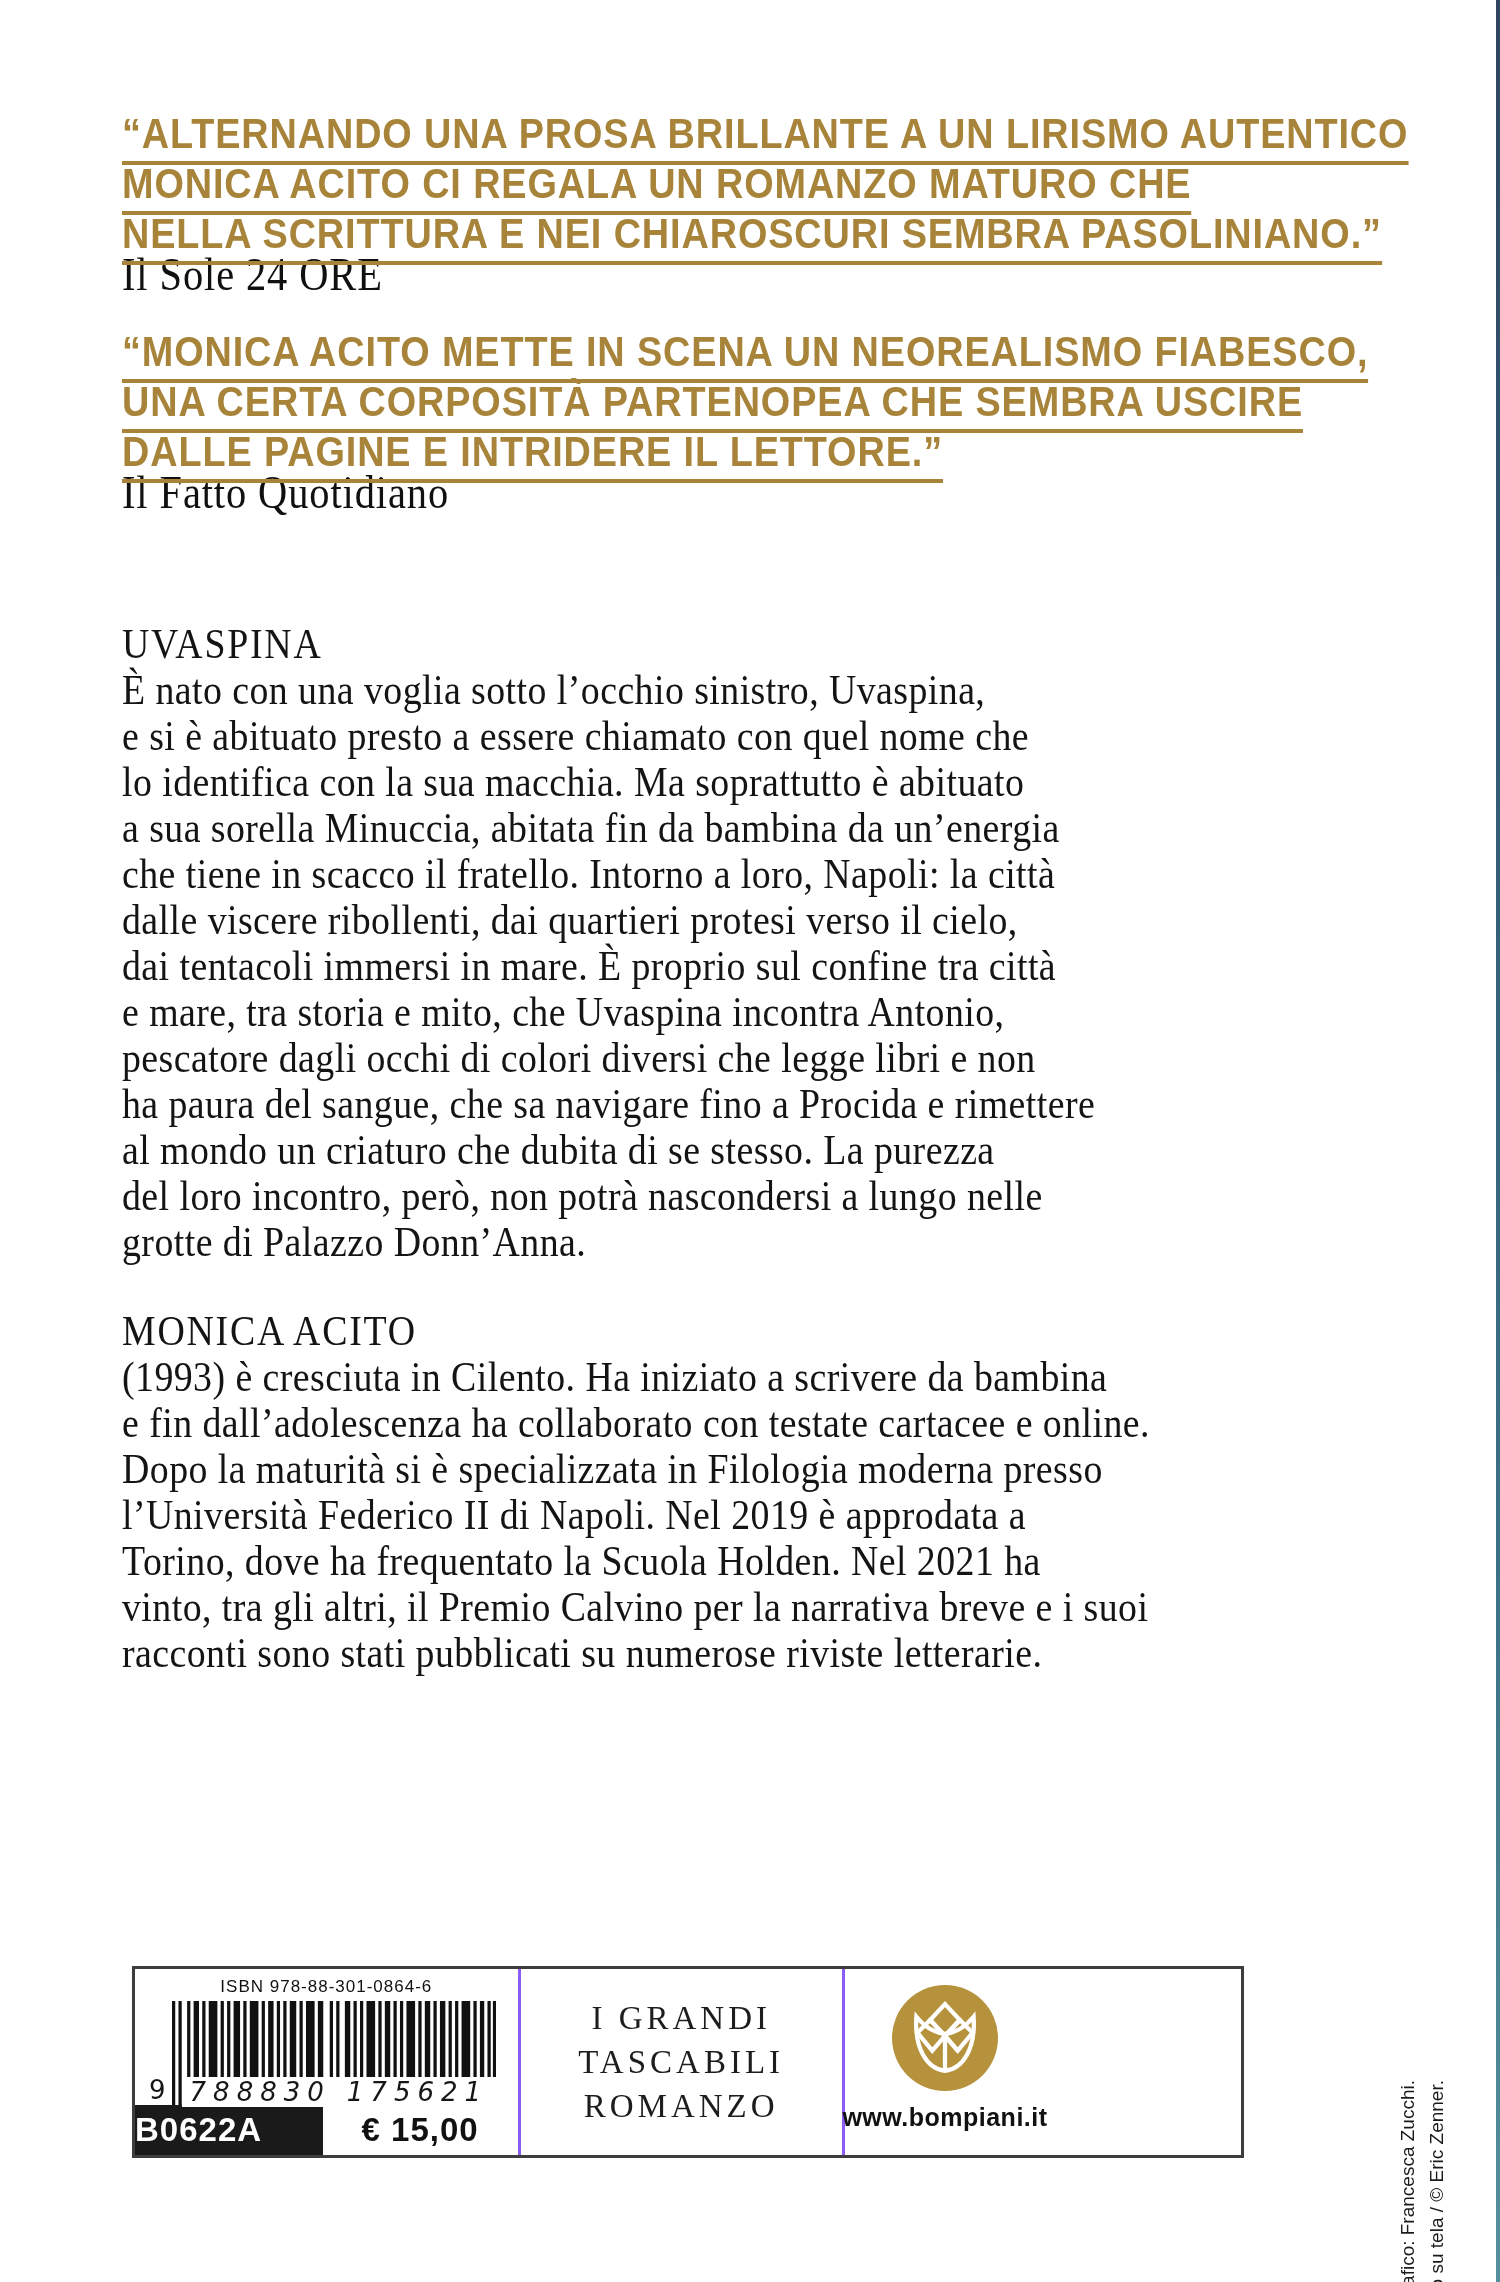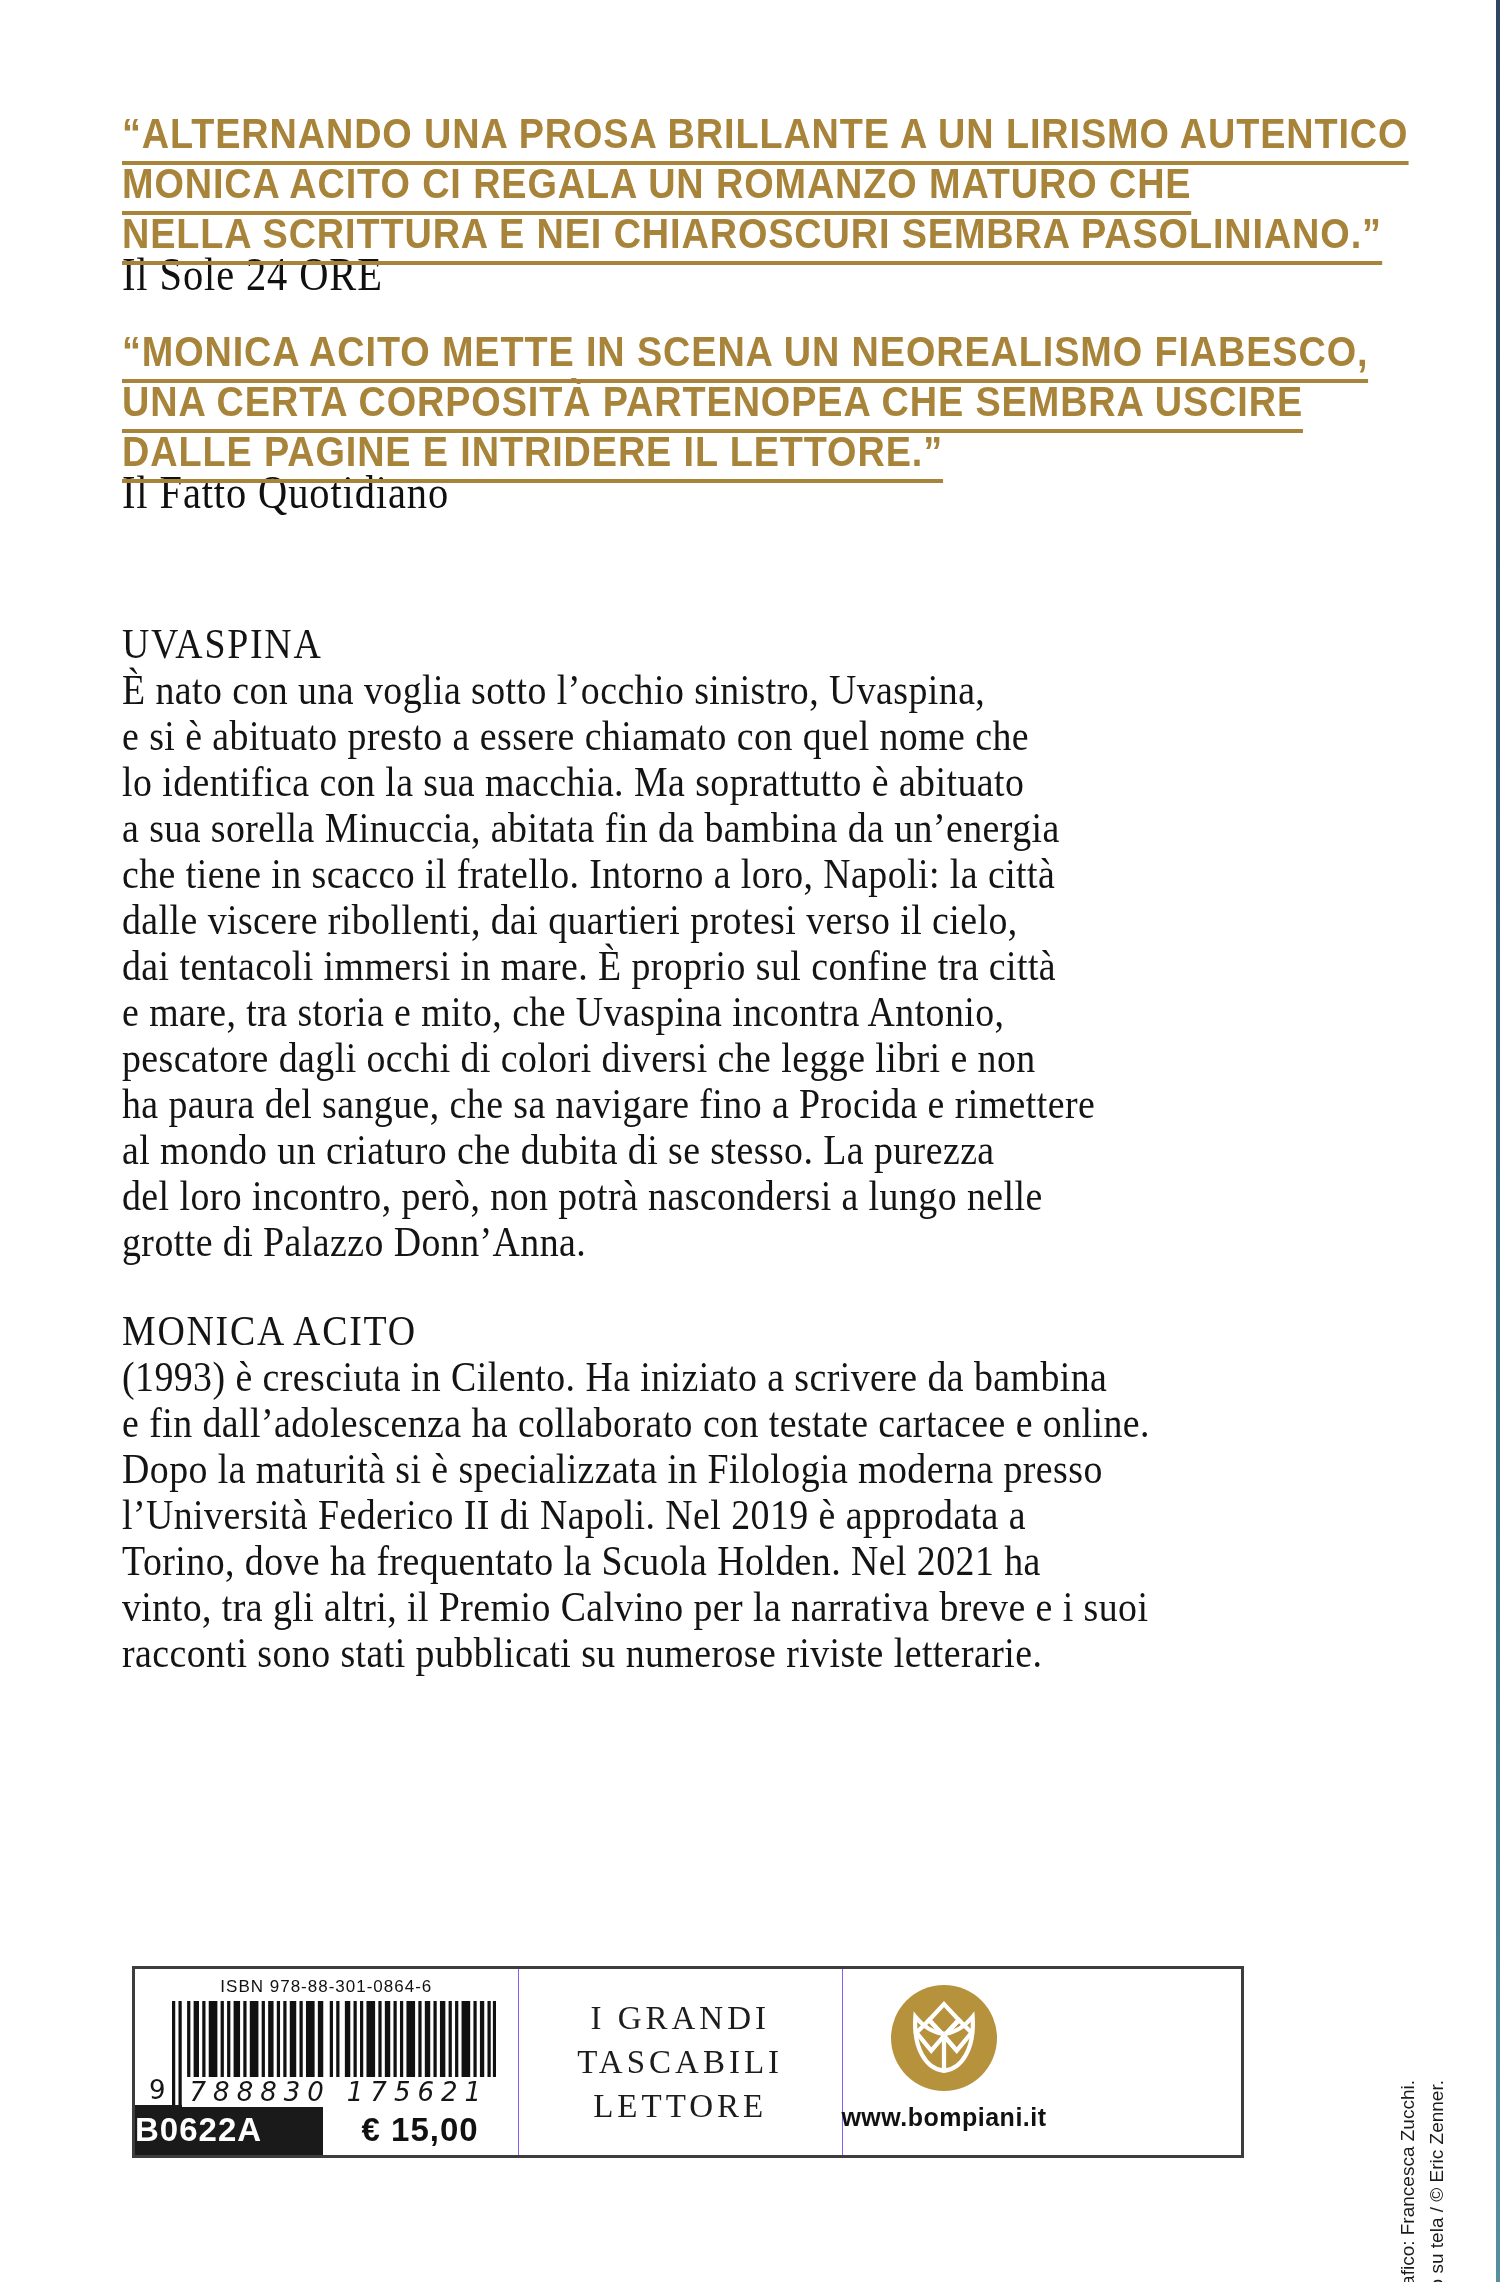--- a/index.html
+++ b/index.html
@@ -59,21 +59,21 @@
   
   .footer-strip {
     position:absolute; left:132px; top:1966px;
     width:1112px; height:192px;
     border:3px solid #3d3d3d;
     display:flex; box-sizing:border-box;
     background:#fff;
     font-family:"Liberation Sans", sans-serif;
   }
   .cell { position:relative; box-sizing:border-box; }
-  .cell + .cell { border-left:1px solid #8b5cf6; }
+  .cell + .cell { border-left:3px solid #8b5cf6; }
   .cell-isbn   { width:34.6%; display:flex; flex-direction:column; }
   .cell-imprint{ width:29.3%; display:flex; align-items:center; justify-content:center; }
   .cell-logo   { width:18.4%; display:flex; flex-direction:column; align-items:center; justify-content:flex-start; padding-top:10px; }
   .cell-logo.last { width:17.7%; }
 
   .isbn-label { text-align:center; font-size:17px; letter-spacing:1px; color:#111; margin-top:8px; }
   .barcode { flex:1; display:flex; align-items:stretch; padding:4px 22px 0 14px; }
   .digit-9 { align-self:flex-end; font-family:"DejaVu Sans",sans-serif; font-size:26px; padding:0 6px 0 0; }
   .bars { position:relative; flex:1;font-style:italic; }
   .bars svg { display:block; width:100%; height:100%; }
@@ -243,21 +243,21 @@
       <div class="price-row">
         <div class="code-box">B0622A</div>
         <div class="price-box">€ 15,00</div>
       </div>
     </div>
 
     <div class="cell cell-imprint">
       <div class="imprint-lines">
           <div class="line-wrap"><span class="imprint-line">I  GRANDI</span></div>
           <div class="line-wrap"><span class="imprint-line">TASCABILI</span></div>
-          <div class="line-wrap"><span class="imprint-line">LETTORE</span></div>
+          <div class="line-wrap"><span class="imprint-line">ROMANZO</span></div>
         </div>
     </div>
 
     <div class="cell cell-logo">
       <svg class="logo-svg" viewBox="0 0 100 100">
         <circle cx="50" cy="50" r="50" fill="#b6923c"></circle>
         <g stroke="#ffffff" stroke-width="4" fill="none" stroke-linejoin="miter">
           <path d="M23,30 C21,60 33,79 50,81 C67,79 79,60 77,30 C69,40 61,45 50,46 C39,45 31,40 23,30 Z"></path>
           <path d="M50,18 L64,33 L50,48 L36,33 Z"></path>
           <path d="M36,33 L24,45 L38,62 L50,48 Z"></path>

